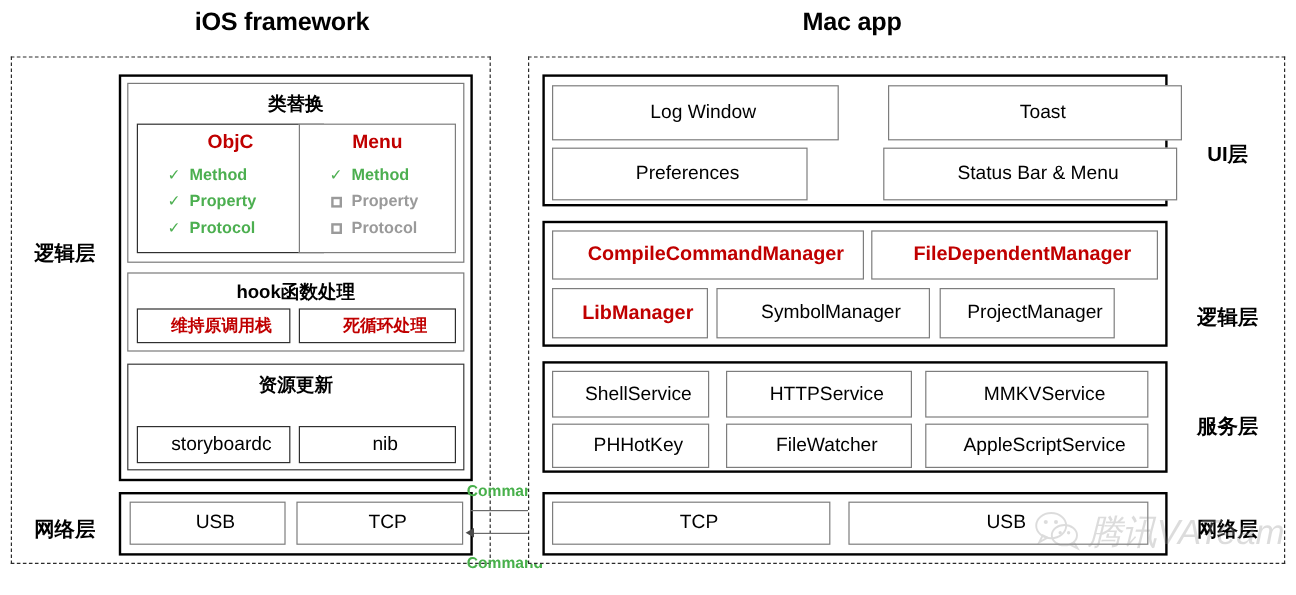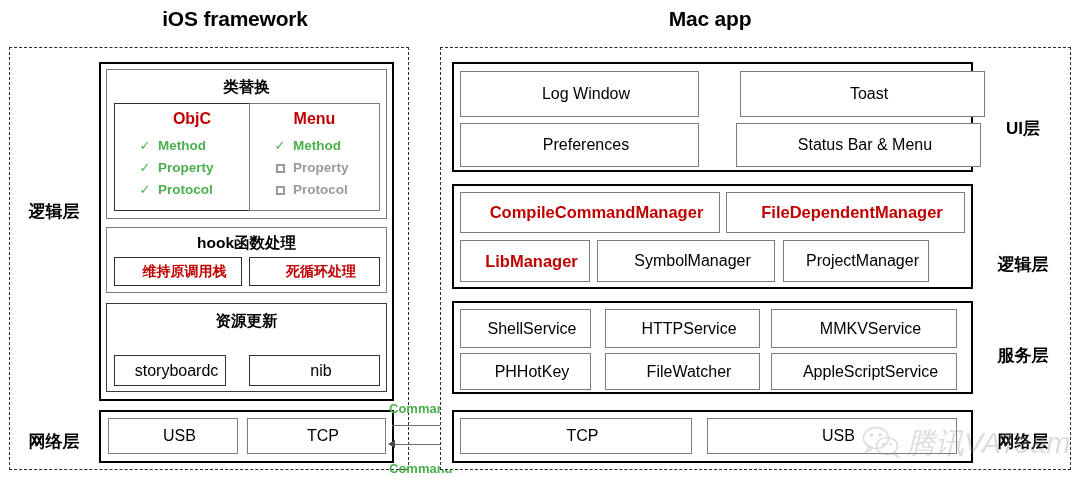--- a/index.html
+++ b/index.html
@@ -230,21 +230,21 @@
     </div>
   </div>
 
   <div class="subgroup" style="left:106px; top:227px; width:281px; height:66px;"></div>
   <div class="sec-title" style="left:106px; top:233px; width:281px;">hook函数处理</div>
   <div class="box red dark" style="left:114px; top:257px; width:128px; height:29px; font-size:14px;">维持原调用栈</div>
   <div class="box red dark" style="left:249px; top:257px; width:131px; height:29px; font-size:14px;">死循环处理</div>
 
   <div class="subgroup-dark" style="left:106px; top:303px; width:281px; height:89px;"></div>
   <div class="sec-title" style="left:106px; top:311px; width:281px;">资源更新</div>
-  <div class="box dark" style="left:114px; top:355px; width:112px; height:31px;">storyboardc</div>
+  <div class="box dark" style="left:114px; top:355px; width:128px; height:31px;">storyboardc</div>
   <div class="box dark" style="left:249px; top:355px; width:131px; height:31px;">nib</div>
 
   <div class="group" style="left:99px; top:410px; width:295px; height:53px;"></div>
   <div class="box" style="left:108px; top:418px; width:130px; height:36px;">USB</div>
   <div class="box" style="left:247px; top:418px; width:139px; height:36px;">TCP</div>
 
   <div class="conn-label" style="left:389px; top:401px;">Command</div>
   <div class="conn-line" style="left:392px; top:425px; width:57px;"></div>
   <div class="arrow-head arrow-right" style="left:445px; top:421px;"></div>
 
@@ -256,21 +256,21 @@
   <div class="dashed-panel" id="panel-mac"></div>
 
   <div class="side-label" style="left:988px; top:117px; width:70px;">UI层</div>
   <div class="side-label" style="left:988px; top:253px; width:70px;">逻辑层</div>
   <div class="side-label" style="left:988px; top:344px; width:70px;">服务层</div>
   <div class="side-label" style="left:988px; top:430px; width:70px;">网络层</div>
 
   <div class="group" style="left:452px; top:62px; width:521px; height:110px;"></div>
   <div class="box" style="left:460px; top:71px; width:239px; height:46px;">Log Window</div>
   <div class="box" style="left:712px; top:71px; width:245px; height:46px;margin-left:28px;">Toast</div>
-  <div class="box" style="left:460px; top:123px; width:239px; height:44px;">Preferences</div>
+  <div class="box" style="left:460px; top:123px; width:213px; height:44px;">Preferences</div>
   <div class="box" style="left:712px; top:123px; width:245px; height:44px;margin-left:24px;">Status Bar &amp; Menu</div>
 
   <div class="group" style="left:452px; top:184px; width:521px; height:105px;"></div>
   <div class="box red" style="left:460px; top:192px; width:260px; height:41px; font-size:16.5px;">CompileCommandManager</div>
   <div class="box red" style="left:726px; top:192px; width:239px; height:41px; font-size:16.5px;">FileDependentManager</div>
   <div class="box red" style="left:460px; top:240px; width:130px; height:42px; font-size:16.5px;">LibManager</div>
   <div class="box" style="left:597px; top:240px; width:178px; height:42px;">SymbolManager</div>
   <div class="box" style="left:783px; top:240px; width:146px; height:42px;">ProjectManager</div>
 
   <div class="group" style="left:452px; top:301px; width:521px; height:93px;"></div>

